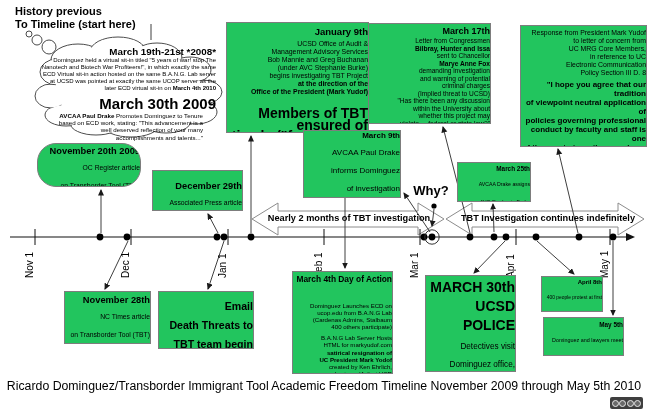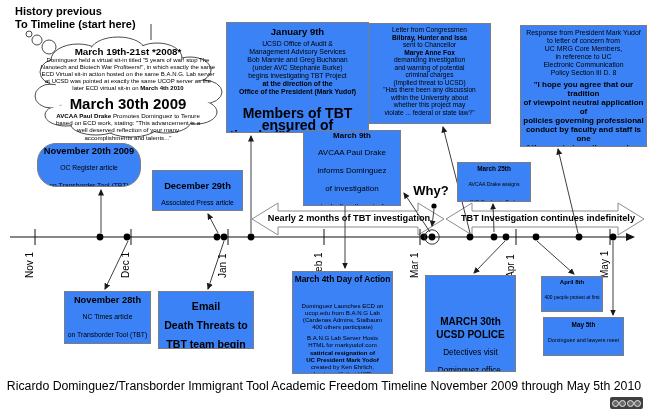--- a/index.html
+++ b/index.html
@@ -1,43 +1,43 @@
 <!DOCTYPE html>
 <html><head>
 <meta charset="utf-8">
 <style>
   html,body{margin:0;padding:0;background:#fff;}
   .stage{position:relative;width:648px;height:416px;background:#fff;overflow:hidden;
          font-family:"Liberation Sans",sans-serif;color:#000;}
   .stage svg{position:absolute;left:0;top:0;z-index:1;}
   .abs{position:absolute;box-sizing:border-box;}
-  .box{position:absolute;box-sizing:border-box;background:#3b82f6;border:1px solid #7d7d7d;
-       text-align:center;z-index:2;overflow:hidden;}
+  .box{position:absolute;box-sizing:border-box;background:#22c55e;border:1px solid #7d7d7d;
+       text-align:right;z-index:2;overflow:hidden;}
   .pre{white-space:pre-line;}
   .bd{font-weight:bold;}
   .bt{font-weight:bold;display:block;}
   
   .hdr{left:15px;top:5px;width:170px;font-size:11px;font-weight:bold;line-height:1.2;z-index:3;}
   
-  .cloudtxt{left:40px;top:46px;width:176px;text-align:center;z-index:2;}
+  .cloudtxt{left:40px;top:46px;width:176px;text-align:right;z-index:2;}
   .cloudtxt .t1{font-size:9.8px;}
   .cloudtxt .s1{font-size:6px;line-height:7px;}
   .cloudtxt .t2{font-size:15px;margin-top:3px;}
   .cloudtxt .s2{font-size:6.2px;line-height:7.2px;width:150px;margin:0 auto;}
   
   .nov20{left:37px;top:143px;width:104px;height:44px;padding-top:2px;border-radius:19px;}
   .nov20 .bt{font-size:9.3px;} .nov20 .bb{font-size:6.8px;line-height:7.6px;}
   .dec29{left:152px;top:170px;width:91px;height:41px;padding-top:10px;}
   .dec29 .bt{font-size:9.3px;} .dec29 .bb{font-size:6.8px;line-height:7.4px;}
   .jan9{left:226px;top:22px;width:143px;height:111px;padding-top:3px;}
   .jan9 .bt{font-size:9.5px;margin-bottom:3px;}
   .jan9 .bb{font-size:6.9px;line-height:8px;}
   .jan9 .bbd{font-size:6.9px;line-height:8px;font-weight:bold;}
   .jan9 .hl{font-size:14px;line-height:11.5px;font-weight:bold;margin-top:12px;}
-  .mar9{left:303px;top:130px;width:98px;height:76px;padding-top:1px;}
+  .mar9{left:303px;top:130px;width:98px;height:68px;padding-top:1px;}
   .mar9 .bt{font-size:8px;line-height:8.6px;} .mar9 .bb{font-size:8px;line-height:8.6px;}
   .mar17{left:368px;top:23px;width:123px;height:101px;padding-top:2px;}
   .mar17 .bt{font-size:9px;line-height:11px;}
   .mar17 .ln{font-size:6.6px;line-height:7.5px;display:block;}
   .mar25{left:457px;top:162px;width:74px;height:40px;padding-top:2px;}
   .mar25 .bt{font-size:6.4px;} .mar25 .bb{font-size:5.2px;line-height:5.9px;}
   .apr20{left:520px;top:25px;width:127px;height:122px;padding-top:3px;}
   .apr20 .bt{font-size:10.5px;margin-bottom:1px;}
   .apr20 .bb{font-size:6.9px;line-height:8px;}
   .apr20 .qt{font-size:8px;line-height:9px;font-weight:bold;margin-top:3px;}
@@ -45,21 +45,21 @@
   .nov28{left:64px;top:291px;width:87px;height:53px;padding-top:3px;}
   .nov28 .bt{font-size:9.3px;} .nov28 .bb{font-size:6.8px;line-height:7.6px;}
   .email{left:158px;top:291px;width:96px;height:58px;padding-top:4px;}
   .email .bb{font-size:10.6px;line-height:17px;font-weight:bold;}
   .mar4{left:292px;top:271px;width:101px;height:103px;padding-top:2px;}
   .mar4 .bt{font-size:8.4px;margin-bottom:18px;}
   .mar4 .bb{font-size:6.1px;line-height:7.1px;}
   .mar4 .bbd{font-size:6.1px;line-height:7.1px;font-weight:bold;}
   .mar4 .gap{margin-top:4px;}
   .mar30{left:425px;top:275px;width:91px;height:97px;padding-top:2px;}
-  .mar30 .bt{font-size:10px;line-height:13px;margin-top:37px;}
+  .mar30 .bt{font-size:14px;line-height:19px;}
   .mar30 .bb{font-size:8.2px;line-height:10.2px;}
   .apr8{left:541px;top:276px;width:62px;height:36px;padding-top:2px;}
   .apr8 .bt{font-size:6px;} .apr8 .bb{font-size:4.9px;line-height:5.6px;}
   .may5{left:543px;top:317px;width:81px;height:39px;padding-top:3px;}
   .may5 .bt{font-size:6.4px;} .may5 .bb{font-size:5.4px;line-height:6.2px;}
   
   .spanlbl{position:absolute;z-index:2;font-size:9.2px;font-weight:bold;text-align:center;}
   .spanL{left:254px;top:213px;width:190px;}
   .spanR{left:450px;top:213px;width:196px;}
   .why{left:401px;top:183px;width:60px;font-size:13px;font-weight:bold;text-align:center;z-index:2;}
@@ -227,20 +227,21 @@
     <span class="bt">March 9th</span>
     <span class="bb pre">AVCAA Paul Drake
 informs Dominguez
 of investigation
 including threat of
 criminal prosecution
 for March 4th ECD</span>
   </div>
 
   <div class="box mar17">
+    <span class="bt">March 17th</span>
     <span class="ln">Letter from Congressmen</span>
     <span class="ln bd">Bilbray, Hunter and Issa</span>
     <span class="ln">sent to Chancellor</span>
     <span class="ln bd">Marye Anne Fox</span>
     <span class="ln pre">demanding investigation
 and warning of potential
 criminal charges
 (Implied threat to UCSD)
 "Has there been any discussion
 within the University about

